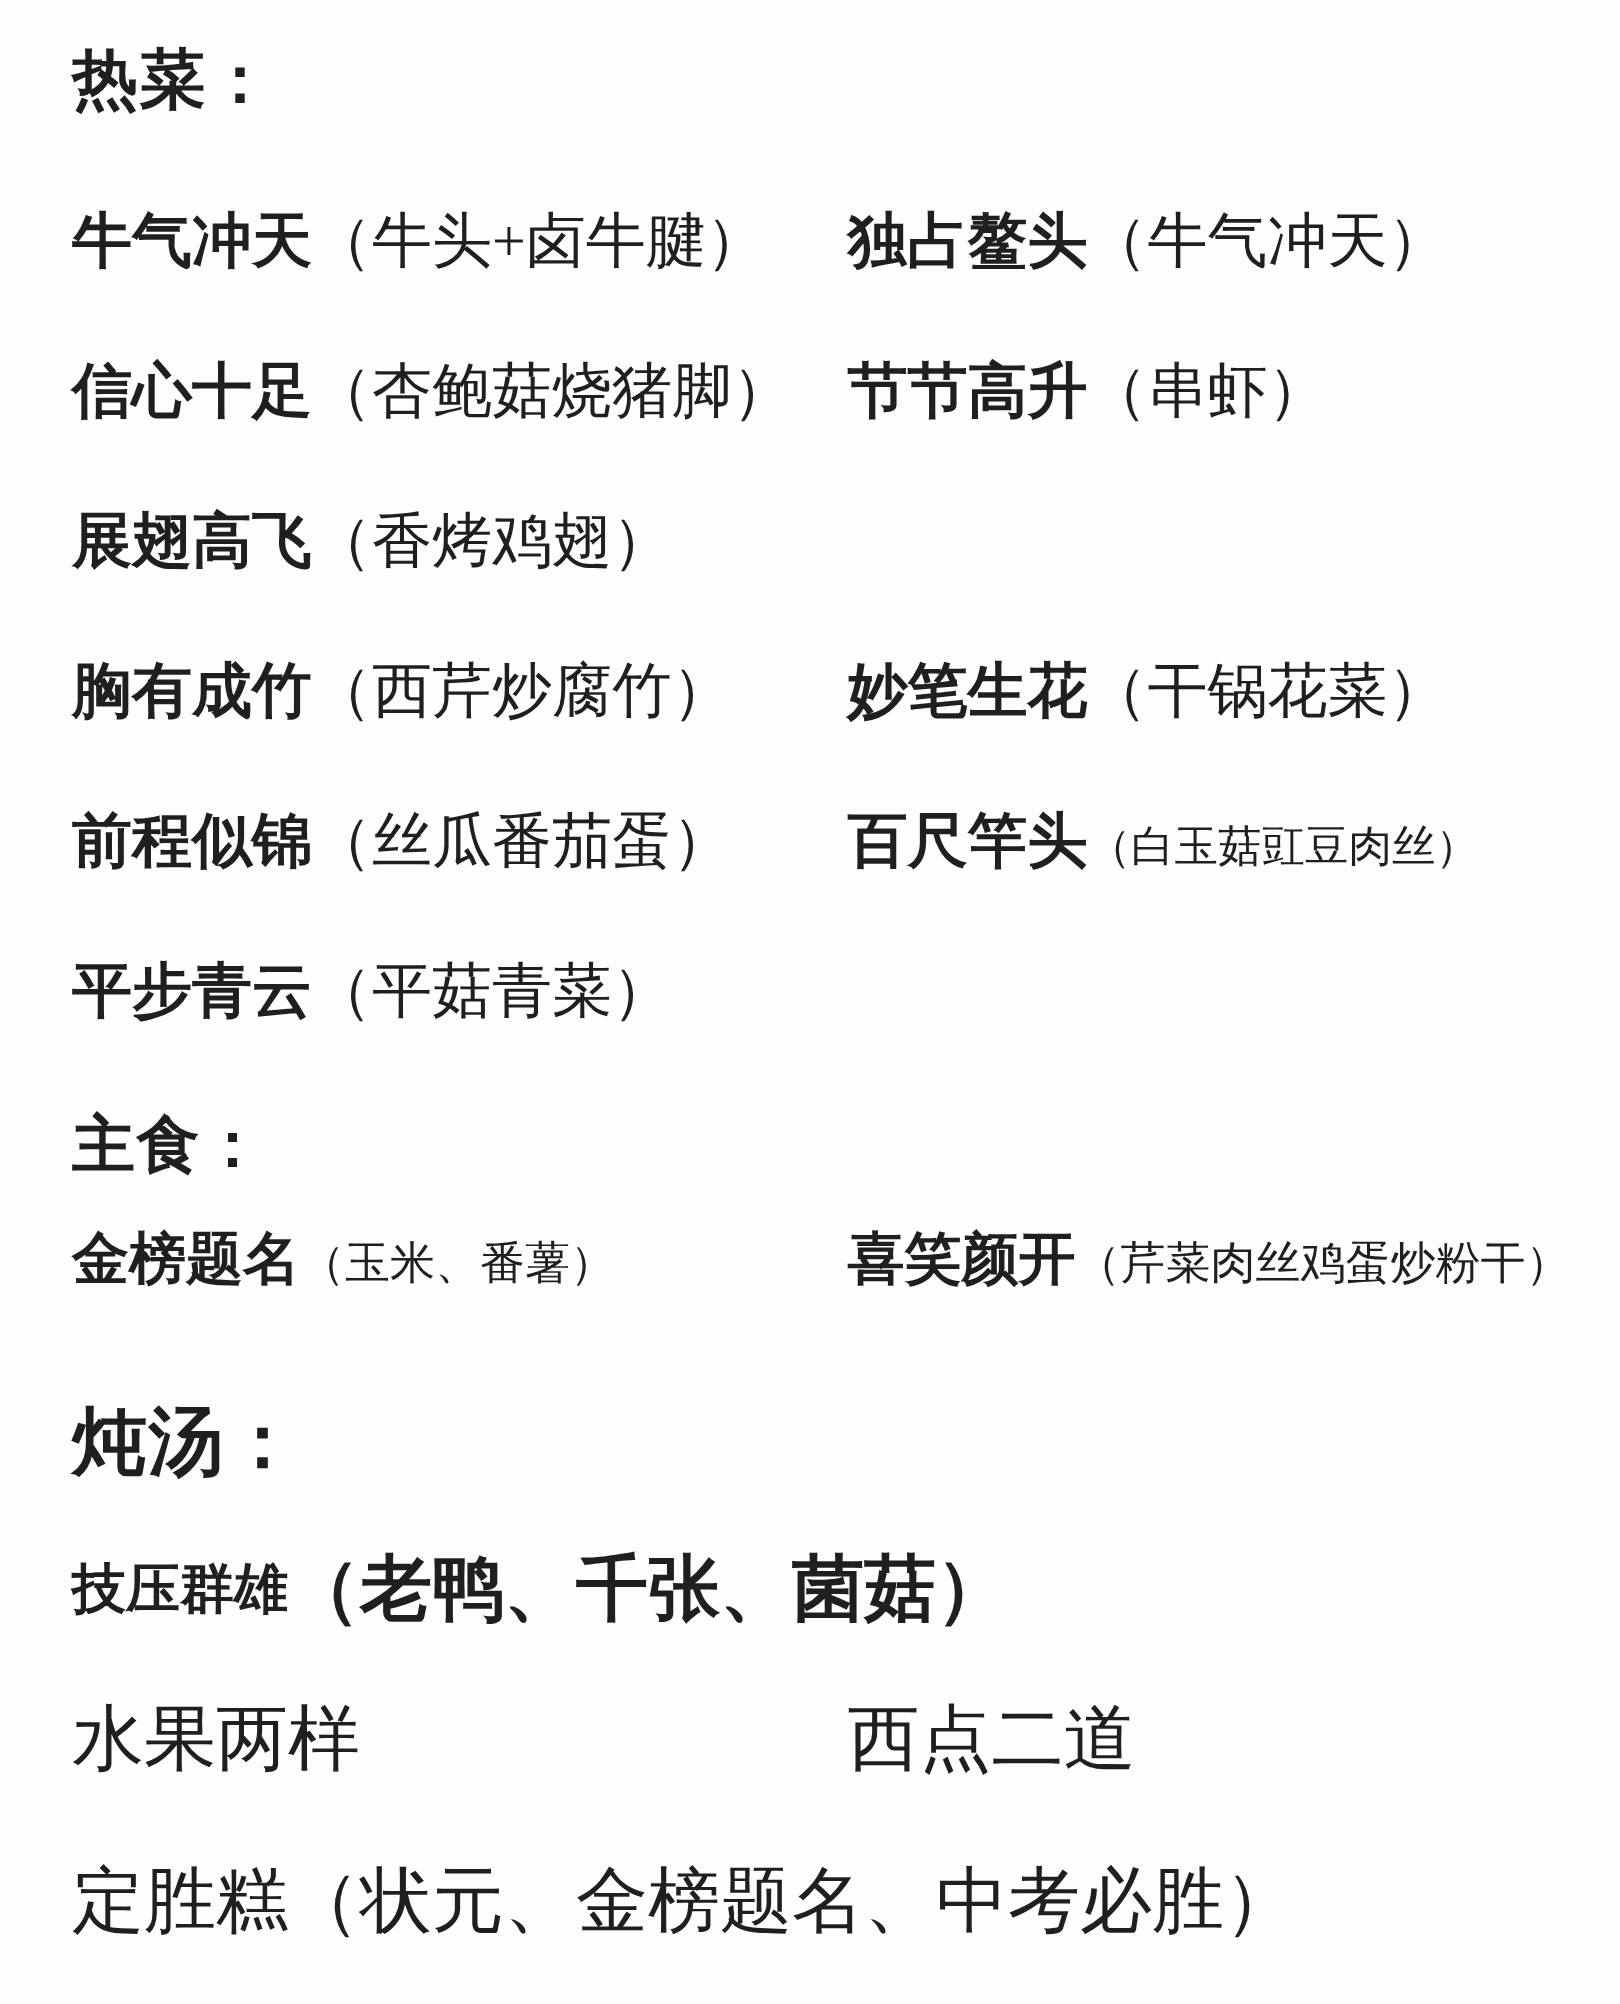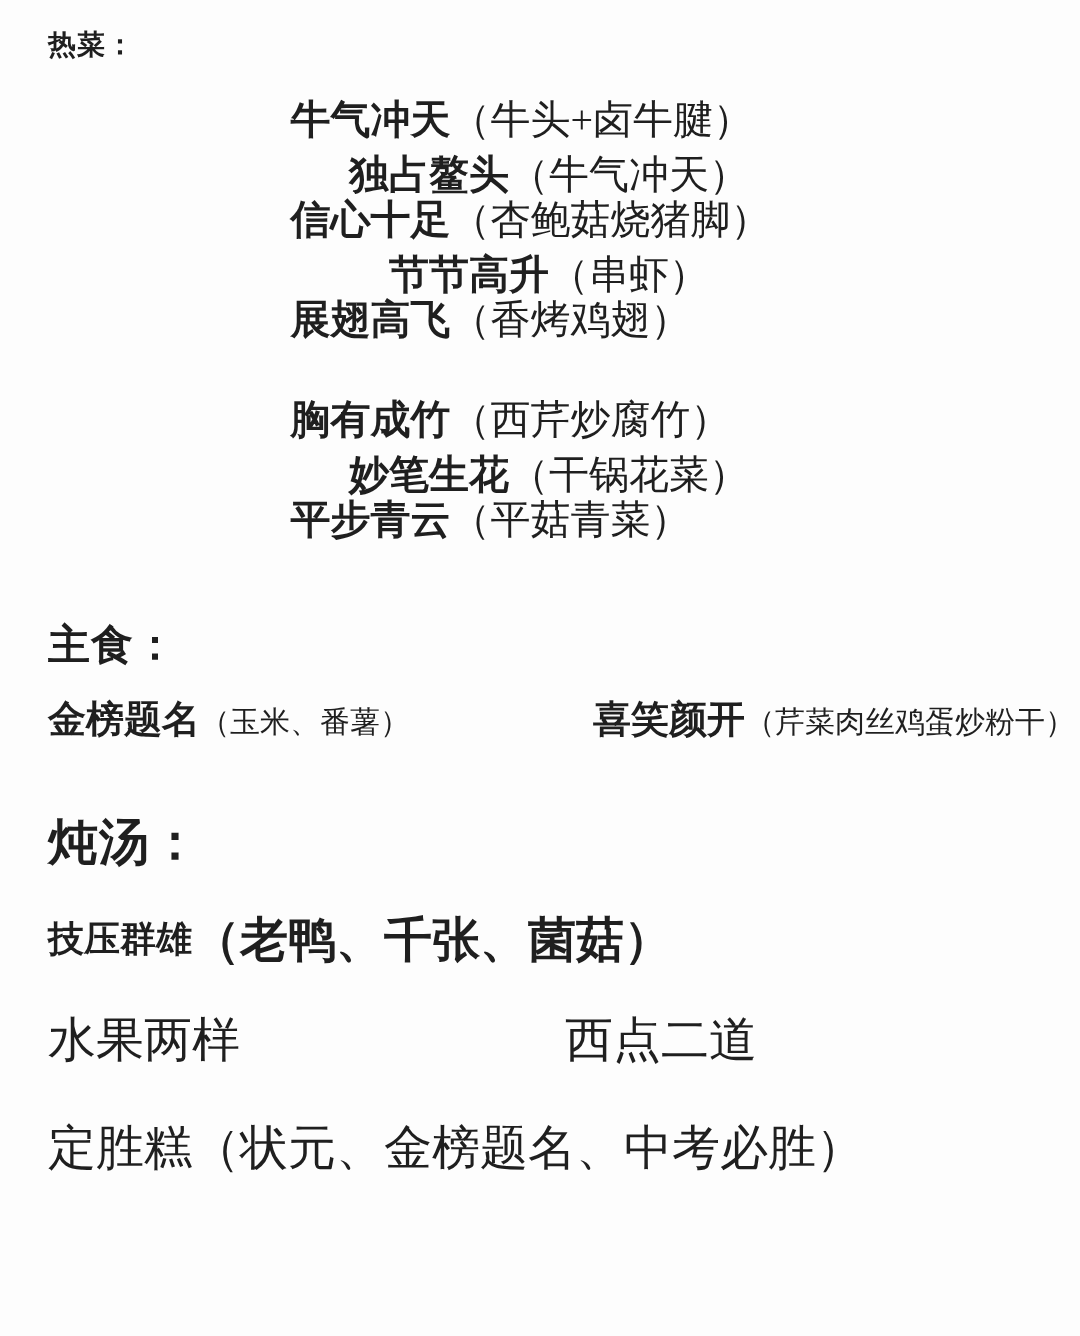--- a/index.html
+++ b/index.html
@@ -16,39 +16,39 @@
     background: #fdfdfd;
     color: #1f1f1f;
     font-family: "Liberation Serif", "DejaVu Serif", serif;
     overflow: hidden;
   }
   .heading {
     font-weight: 700;
     line-height: 1.2;
     letter-spacing: 1px;
   }
-  .h-hot    { font-size: 28px; }
+  .h-hot    { font-size: 44px; }
   .h-staple { font-size: 42px; margin-top: 28px; }
   .h-soup   { font-size: 50px; margin-top: 57px; }
 
   .rows-hot { margin-top: 30px; }
   .row {
     display: flex;
     align-items: center;
   }
-  .rows-hot .row { height: 100px; flex-direction: column; }
+  .rows-hot .row { height: 100px; }
   .cell { white-space: nowrap; }
   .cell-left  { width: 517px; flex: none; }
   .cell-right { flex: 1; }
 
   .dish-name   { font-weight: 700; font-size: 40px; }
   .dish-detail { font-weight: 400; font-size: 40px; }
   .dish-detail.small { font-size: 29px; }
 
-  .staple-row { height: 70px; margin-top: 15px; gap: 28px; }
+  .staple-row { height: 70px; margin-top: 15px; }
   .staple-row .dish-name   { font-size: 38px; }
   .staple-row .dish-detail { font-size: 30px; }
 
   .soup-row1 { height: 80px; margin-top: 28px; }
   .soup-name { font-weight: 700; font-size: 36px; }
   .soup-big  { font-weight: 700; font-size: 48px; }
 
   .fruit-row { height: 70px; margin-top: 25px; }
   .cake-row  { height: 80px; margin-top: 25px; align-items: flex-end; }
   .big2 { font-weight: 400; font-size: 48px; }
@@ -89,20 +89,28 @@
 
     <div class="row">
       <div class="cell cell-left">
         <span class="dish-name">胸有成竹</span><span class="dish-detail">（西芹炒腐竹）</span>
       </div>
       <div class="cell cell-right">
         <span class="dish-name">妙笔生花</span><span class="dish-detail">（干锅花菜）</span>
       </div>
     </div>
 
+    <div class="row">
+      <div class="cell cell-left">
+        <span class="dish-name">前程似锦</span><span class="dish-detail">（丝瓜番茄蛋）</span>
+      </div>
+      <div class="cell cell-right">
+        <span class="dish-name">百尺竿头</span><span class="dish-detail small">（白玉菇豇豆肉丝）</span>
+      </div>
+    </div>
 
     <div class="row">
       <div class="cell cell-left">
         <span class="dish-name">平步青云</span><span class="dish-detail">（平菇青菜）</span>
       </div>
       <div class="cell cell-right"></div>
     </div>
 
   </div>
 

